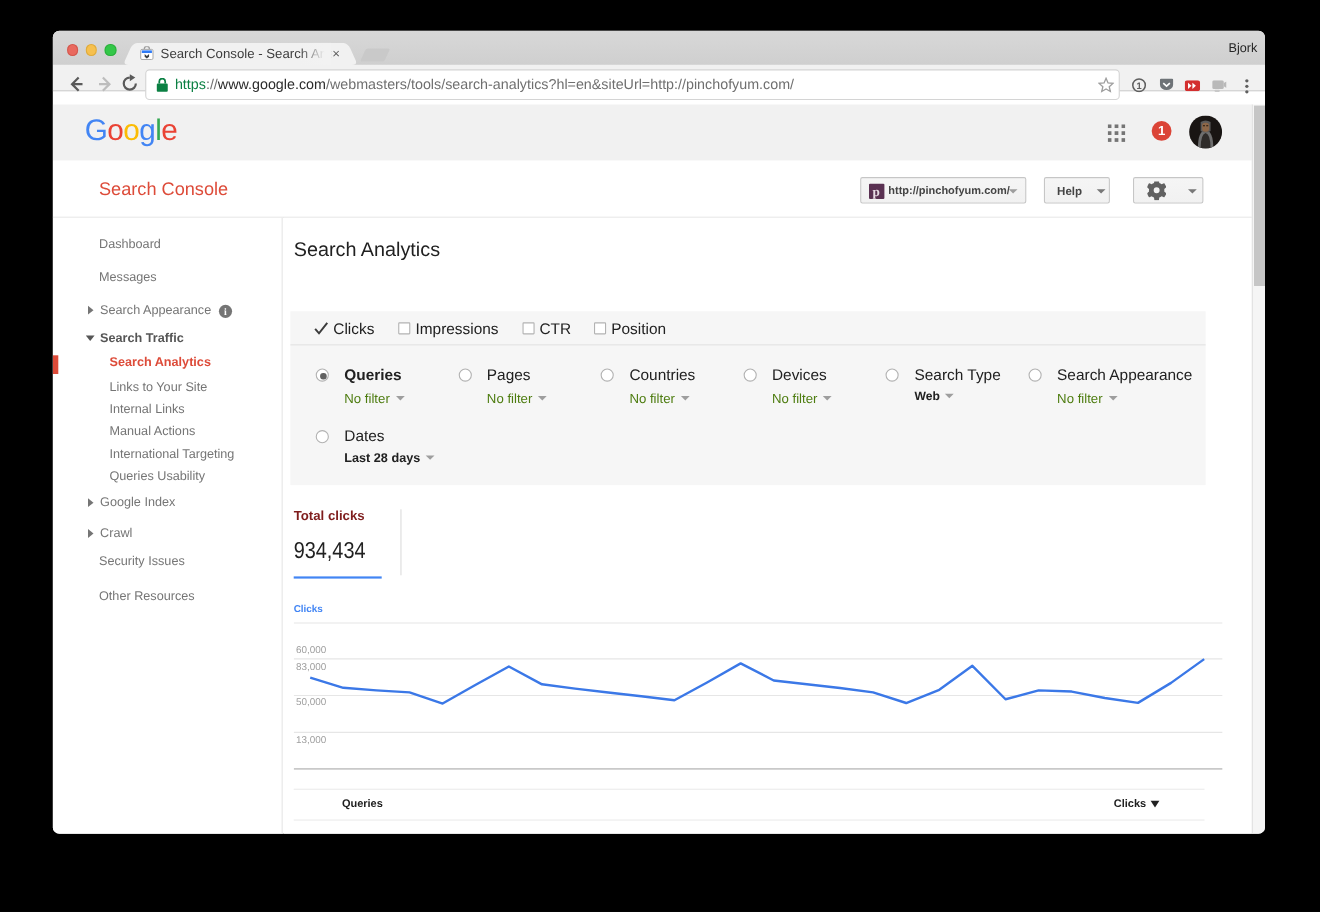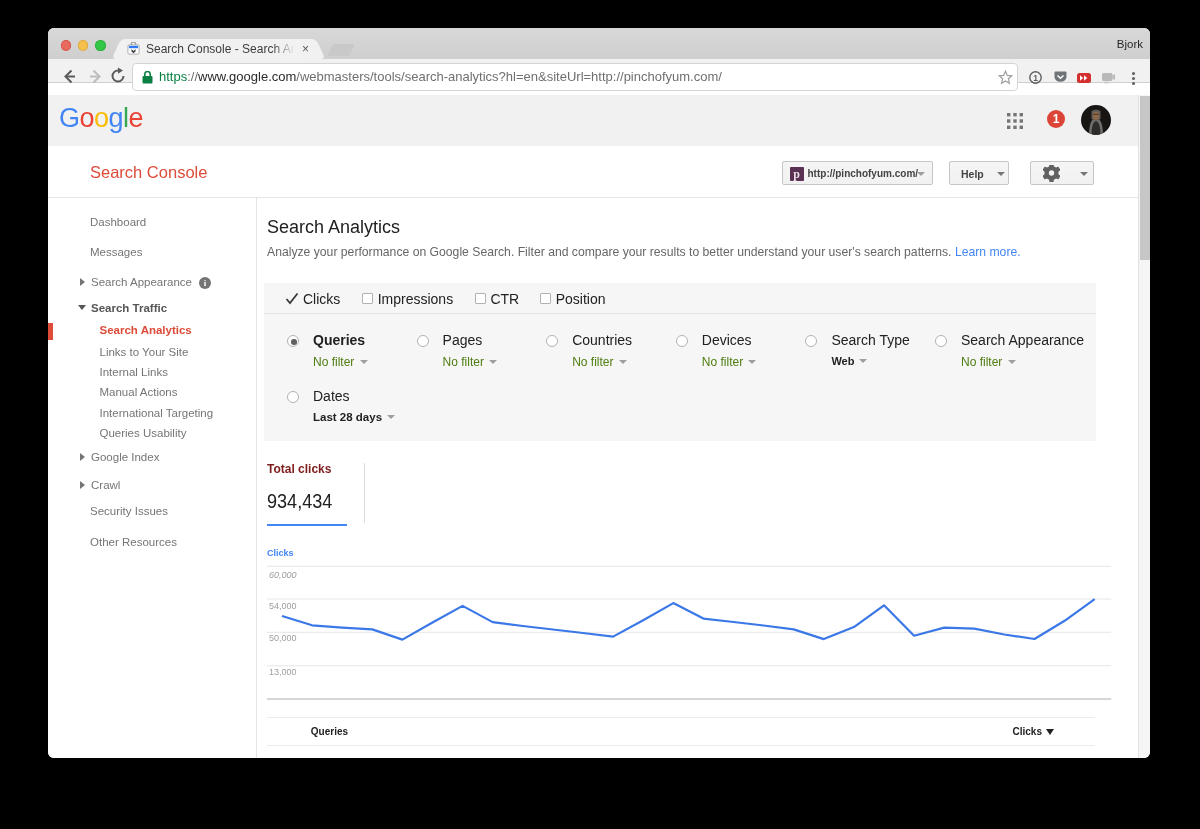--- a/index.html
+++ b/index.html
@@ -126,21 +126,21 @@
       <path d="M10.5 2.5 L13 1 V7 L10.5 5.5 Z" fill="#b9b9b9"></path>
       <rect x="2" y="8.6" width="5" height="2" rx="1" fill="#c9c9c9"></rect>
     </svg>
     <div style="position:absolute;left:1084px;top:12.5px;width:3px;height:14px;">
       <div style="width:3px;height:3px;border-radius:50%;background:#5f5f5f;"></div>
       <div style="width:3px;height:3px;border-radius:50%;background:#5f5f5f;margin-top:2.2px;"></div>
       <div style="width:3px;height:3px;border-radius:50%;background:#5f5f5f;margin-top:2.2px;"></div>
     </div>
   </div>
   <div id="ghead">
-    <div style="position:absolute;left:11px;top:8px;line-height:1.15;font-size:27px;letter-spacing:-0.5px;text-align:center;"><span style="color:#4285f4;">G</span><span style="color:#ea4335;">o</span><span style="color:#fbbc05;">o</span><span style="color:#4285f4;">g</span><span style="color:#34a853;">l</span><span style="color:#ea4335;">e</span></div>
+    <div style="position:absolute;left:29px;top:8px;line-height:1.15;font-size:27px;letter-spacing:-0.5px;text-align:center;"><span style="color:#4285f4;">G</span><span style="color:#ea4335;">o</span><span style="color:#fbbc05;">o</span><span style="color:#4285f4;">g</span><span style="color:#34a853;">l</span><span style="color:#ea4335;">e</span></div>
     <svg style="position:absolute;left:959px;top:18px;" width="16" height="16" viewBox="0 0 16 16">
       <g fill="#757575">
         <rect x="0" y="0" width="3.4" height="3.4"></rect>
           <rect x="6.3" y="0" width="3.4" height="3.4"></rect>
           <rect x="12.6" y="0" width="3.4" height="3.4"></rect>
         <rect x="0" y="6.3" width="3.4" height="3.4"></rect>
           <rect x="6.3" y="6.3" width="3.4" height="3.4"></rect>
           <rect x="12.6" y="6.3" width="3.4" height="3.4"></rect>
         <rect x="0" y="12.6" width="3.4" height="3.4"></rect>
           <rect x="6.3" y="12.6" width="3.4" height="3.4"></rect>
@@ -202,21 +202,20 @@
     <div class="si" style="left:51.5px;top:229px;">Queries Usability</div>
     <span class="tri-r" style="left:32px;top:255px;"></span>
     <div class="si" style="left:43px;top:253px;">Google Index</div>
     <span class="tri-r" style="left:32px;top:283px;"></span>
     <div class="si" style="left:43px;top:281px;">Crawl</div>
     <div class="si" style="left:42px;top:307px;">Security Issues</div>
     <div class="si" style="left:42px;top:337.5px;">Other Resources</div>
   </div>
   <div id="main">
     <div class="abs" style="left:9px;top:19px;font-size:18px;color:#212121;">Search Analytics</div>
-    <div class="abs" style="left:9px;top:47px;font-size:12.2px;color:#666;">Analyze your performance on Google Search. Filter and compare your results to better understand your user's search patterns. <span style="color:#4285f4;">Learn more.</span></div>
     <div class="abs" style="left:6px;top:85px;width:832px;height:158px;background:#f6f6f6;">
       <div class="abs" style="left:0;top:0;width:832px;height:31px;border-bottom:1px solid #e3e3e3;"></div>
       <svg class="abs" style="left:21px;top:9px;" width="14" height="13" viewBox="0 0 14 13">
           <path d="M1.5 7 L5 11 L12.5 1.5" stroke="#3c3c3c" stroke-width="1.8" fill="none"></path>
         </svg>
       <div class="abs" style="left:39px;top:7.5px;font-size:14px;color:#212121;">Clicks</div>
       <div class="abs cb" style="left:98px;top:9px;"></div>
       <div class="abs" style="left:113.7px;top:7.5px;font-size:14px;color:#212121;">Impressions</div>
       <div class="abs cb" style="left:210.5px;top:9px;"></div>
       <div class="abs" style="left:226.4px;top:7.5px;font-size:14px;color:#212121;">CTR</div>
@@ -250,22 +249,22 @@
     <div class="abs" style="left:106.3px;top:265px;width:1px;height:60px;background:#dcdcdc;"></div>
     <div class="abs" style="left:9px;top:349.5px;font-size:9px;font-weight:bold;color:#4285f4;">Clicks</div>
     <svg class="abs" style="left:8.5px;top:362px;" width="846" height="142" viewBox="0 0 846 142">
       <line x1="0" y1="6.3" x2="844.2" y2="6.3" stroke="#e6e6e6" stroke-width="1"></line>
       <line x1="0" y1="39" x2="844.2" y2="39" stroke="#e6e6e6" stroke-width="1"></line>
       <line x1="0" y1="72.3" x2="844.2" y2="72.3" stroke="#e6e6e6" stroke-width="1"></line>
       <line x1="0" y1="105.8" x2="844.2" y2="105.8" stroke="#e6e6e6" stroke-width="1"></line>
       <line x1="0" y1="139" x2="844.2" y2="139" stroke="#c9c9c9" stroke-width="1.6"></line>
       <polyline fill="none" stroke="#3b78e7" stroke-width="2.2" stroke-linejoin="round" points="15,56 45.1,65.3 75.2,67.6 105.3,69.4 135.4,79.6 165.5,62.5 195.6,45.9 225.7,62.1 255.8,66 285.9,69.5 316,73 346.1,76.6 376.2,60.2 406.3,43.1 436.4,58.6 466.5,62 496.6,65.5 526.7,69.4 556.8,79.1 586.9,67.1 617,45.3 647.1,75.7 677.2,67.6 707.3,68.7 737.4,74.5 767.5,79 797.6,60.8 827.7,39.2"></polyline>
     </svg>
-    <div class="abs yl" style="left:11px;top:372px;font-style:italic;">60,000</div>
-    <div class="abs yl" style="left:11px;top:402.5px;">54,000</div>
+    <div class="abs yl" style="left:11px;top:388px;">60,000</div>
+    <div class="abs yl" style="left:11px;top:402.5px;">83,000</div>
     <div class="abs yl" style="left:11px;top:435.2px;">50,000</div>
     <div class="abs yl" style="left:11px;top:468.5px;">13,000</div>
     <div class="abs" style="left:8.5px;top:518.7px;width:828px;height:29px;border-top:1px solid #ebebeb;border-bottom:1px solid #ebebeb;">
       <div class="abs" style="left:44.3px;top:8.5px;font-size:10px;font-weight:bold;color:#212121;">Queries</div>
       <div class="abs" style="left:746px;top:8.5px;font-size:10px;font-weight:bold;color:#212121;">Clicks <span style="display:inline-block;width:0;height:0;border-left:4px solid transparent;border-right:4px solid transparent;border-top:6.5px solid #212121;margin-left:1px;"></span></div>
     </div>
   </div>
   <div id="scrollbar">
       <div id="thumb"></div>
     </div>

